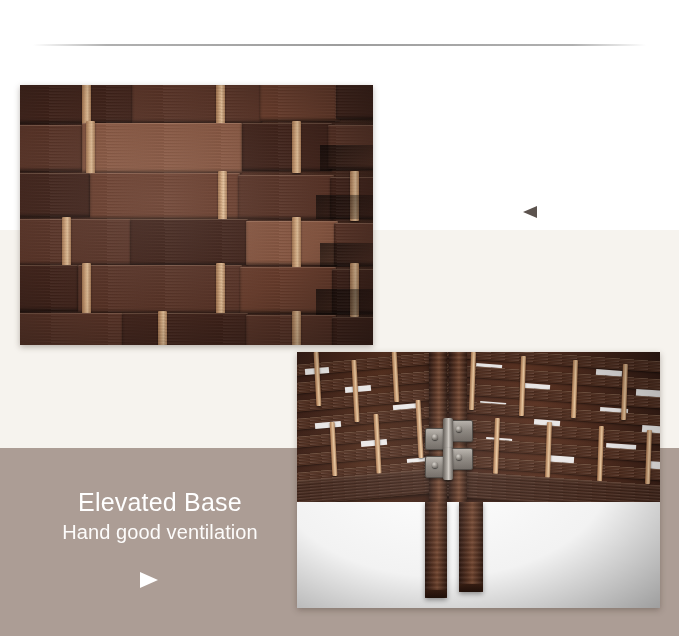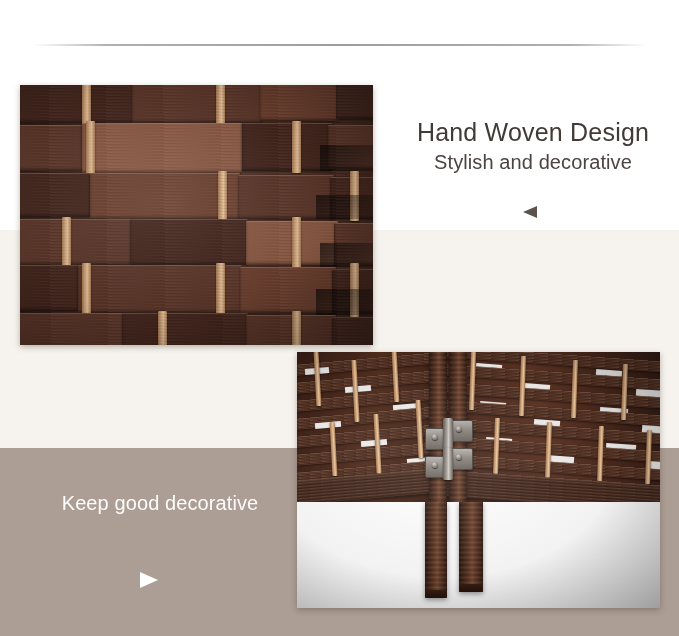--- a/index.html
+++ b/index.html
@@ -480,24 +480,21 @@
 
     <div style="position:absolute; left:0; top:150px; width:363px; height:106px; background:#ffffff;"></div>
     <div class="leg" style="left:128px; top:150px; width:22px; height:96px;"></div>
     <div class="leg-foot" style="left:128px; top:238px; width:22px; height:8px;"></div>
     <div class="leg" style="left:162px; top:150px; width:24px; height:90px;"></div>
     <div class="leg-foot" style="left:162px; top:232px; width:24px; height:8px;"></div>
 
     <div class="vignette"></div>
   </div>
 
-  <div class="callout callout-hand-woven">
-    <div class="callout-heading">Hand Woven Design</div>
-    <div class="callout-sub">Stylish and decorative</div>
-  </div>
   <div class="arrow arrow-left"></div>
 
   <div class="callout callout-elevated">
-    <div class="callout-sub">Keep good decorative</div>
+    <div class="callout-heading">Elevated Base</div>
+    <div class="callout-sub">Hand good ventilation</div>
   </div>
   <div class="arrow arrow-right"></div>
 
 </div>
 
 </body></html>

